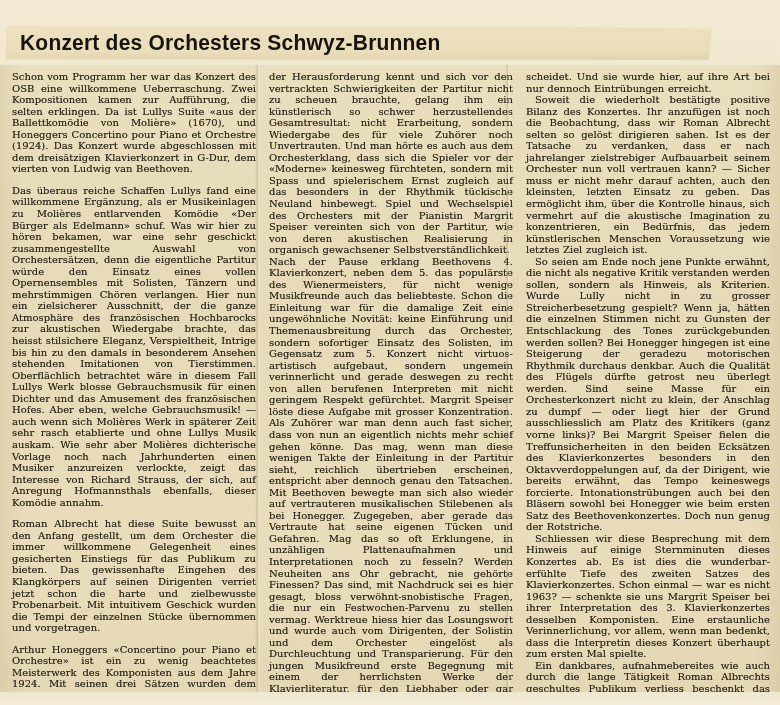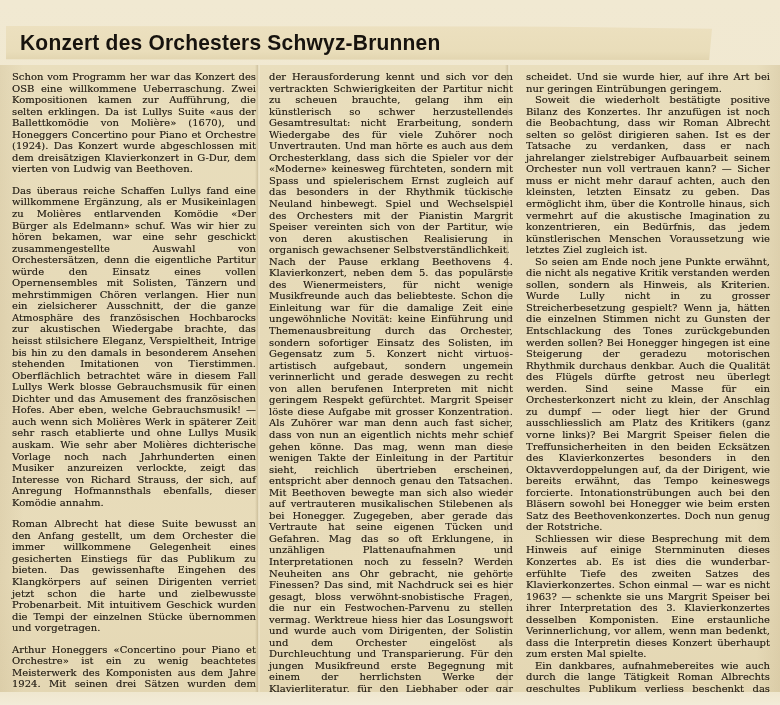--- a/index.html
+++ b/index.html
@@ -120,21 +120,21 @@
         <p class="gap-before">Roman Albrecht hat diese Suite bewusst an den Anfang gestellt, um dem Orchester die immer willkommene Gelegenheit eines gesicherten Einstiegs für das Publikum zu bieten. Das gewissenhafte Eingehen des Klangkörpers auf seinen Dirigenten verriet jetzt schon die harte und zielbewusste Probenarbeit. Mit intuitivem Geschick wurden die Tempi der einzelnen Stücke übernommen und vorgetragen.</p>
         <p class="gap-before">Arthur Honeggers «Concertino pour Piano et Orchestre» ist ein zu wenig beachtetes Meisterwerk des Komponisten aus dem Jahre 1924. Mit seinen drei Sätzen wurden dem Orchester eine seelische Spannweite zugemutet, die unter normalen Umständen für ein Laienorchester die blosse Zumutung heissen würde. Unter Roman Albrechts Partiturauffassung, die auch das Mass</p>
       </div>
 
       <div class="col">
         <p>der Herausforderung kennt und sich vor den vertrackten Schwierigkeiten der Partitur nicht zu scheuen brauchte, gelang ihm ein künstlerisch so schwer herzustellendes Gesamtresultat: nicht Erarbeitung, sondern Wiedergabe des für viele Zuhörer noch Unvertrauten. Und man hörte es auch aus dem Orchesterklang, dass sich die Spieler vor der «Moderne» keinesweg fürchteten, sondern mit Spass und spielerischem Ernst zugleich auf das besonders in der Rhythmik tückische Neuland hinbewegt. Spiel und Wechselspiel des Orchesters mit der Pianistin Margrit Speiser vereinten sich von der Partitur, wie von deren akustischen Realisierung in organisch gewachsener Selbstverständlichkeit.</p>
         <p>Nach der Pause erklang Beethovens 4. Klavierkonzert, neben dem 5. das populärste des Wienermeisters, für nicht wenige Musikfreunde auch das beliebteste. Schon die Einleitung war für die damalige Zeit eine ungewöhnliche Novität: keine Einführung und Themenausbreitung durch das Orchester, sondern sofortiger Einsatz des Solisten, im Gegensatz zum 5. Konzert nicht virtuos-artistisch aufgebaut, sondern ungemein verinnerlicht und gerade deswegen zu recht von allen berufenen Interpreten mit nicht geringem Respekt gefürchtet. Margrit Speiser löste diese Aufgabe mit grosser Konzentration. Als Zuhörer war man denn auch fast sicher, dass von nun an eigentlich nichts mehr schief gehen könne. Das mag, wenn man diese wenigen Takte der Einleitung in der Partitur sieht, reichlich übertrieben erscheinen, entspricht aber dennoch genau den Tatsachen. Mit Beethoven bewegte man sich also wieder auf vertrauteren musikalischen Stilebenen als bei Honegger. Zugegeben, aber gerade das Vertraute hat seine eigenen Tücken und Gefahren. Mag das so oft Erklungene, in unzähligen Plattenaufnahmen und Interpretationen noch zu fesseln? Werden Neuheiten ans Ohr gebracht, nie gehörte Finessen? Das sind, mit Nachdruck sei es hier gesagt, bloss verwöhnt-snobistische Fragen, die nur ein Festwochen-Parvenu zu stellen vermag. Werktreue hiess hier das Losungswort und wurde auch vom Dirigenten, der Solistin und dem Orchester eingelöst als Durchleuchtung und Transparierung. Für den jungen Musikfreund erste Begegnung mit einem der herrlichsten Werke der Klavierliteratur, für den Liebhaber oder gar Kenner eine willkommene Begegnung des Bestätigten. Wir lassen hier die Einstufung zweier polaren Gegensätze fallen: Walter — Haskil oder Karajan — Eschbacher, weil im Letzten immer nur die Gültigkeit ent-</p>
       </div>
 
       <div class="col">
-        <p>scheidet. Und sie wurde hier, auf ihre Art bei nur geringen Eintrübungen geringem.</p>
+        <p>scheidet. Und sie wurde hier, auf ihre Art bei nur dennoch Eintrübungen erreicht.</p>
         <p class="indent">Soweit die wiederholt bestätigte positive Bilanz des Konzertes. Ihr anzufügen ist noch die Beobachtung, dass wir Roman Albrecht selten so gelöst dirigieren sahen. Ist es der Tatsache zu verdanken, dass er nach jahrelanger zielstrebiger Aufbauarbeit seinem Orchester nun voll vertrauen kann? — Sicher muss er nicht mehr darauf achten, auch den kleinsten, letzten Einsatz zu geben. Das ermöglicht ihm, über die Kontrolle hinaus, sich vermehrt auf die akustische Imagination zu konzentrieren, ein Bedürfnis, das jedem künstlerischen Menschen Voraussetzung wie letztes Ziel zugleich ist.</p>
         <p class="indent">So seien am Ende noch jene Punkte erwähnt, die nicht als negative Kritik verstanden werden sollen, sondern als Hinweis, als Kriterien. Wurde Lully nicht in zu grosser Streicherbesetzung gespielt? Wenn ja, hätten die einzelnen Stimmen nicht zu Gunsten der Entschlackung des Tones zurückgebunden werden sollen? Bei Honegger hingegen ist eine Steigerung der geradezu motorischen Rhythmik durchaus denkbar. Auch die Qualität des Flügels dürfte getrost neu überlegt werden. Sind seine Masse für ein Orchesterkonzert nicht zu klein, der Anschlag zu dumpf — oder liegt hier der Grund ausschliesslich am Platz des Kritikers (ganz vorne links)? Bei Margrit Speiser fielen die Treffunsicherheiten in den beiden Ecksätzen des Klavierkonzertes besonders in den Oktavverdoppelungen auf, da der Dirigent, wie bereits erwähnt, das Tempo keineswegs forcierte. Intonationstrübungen auch bei den Bläsern sowohl bei Honegger wie beim ersten Satz des Beethovenkonzertes. Doch nun genug der Rotstriche.</p>
         <p class="indent">Schliessen wir diese Besprechung mit dem Hinweis auf einige Sternminuten dieses Konzertes ab. Es ist dies die wunderbar-erfühlte Tiefe des zweiten Satzes des Klavierkonzertes. Schon einmal — war es nicht 1963? — schenkte sie uns Margrit Speiser bei ihrer Interpretation des 3. Klavierkonzertes desselben Komponisten. Eine erstaunliche Verinnerlichung, vor allem, wenn man bedenkt, dass die Interpretin dieses Konzert überhaupt zum ersten Mal spielte.</p>
         <p class="indent">Ein dankbares, aufnahmebereites wie auch durch die lange Tätigkeit Roman Albrechts geschultes Publikum verliess beschenkt das ausverkaufte Casino.</p>
         <p class="indent">Die Wiederholung des Konzertes findet Samstag, den 31. März, ebenfalls im Casino Schwyz statt.</p>
 
       </div>
 
     </div>
   </div>

